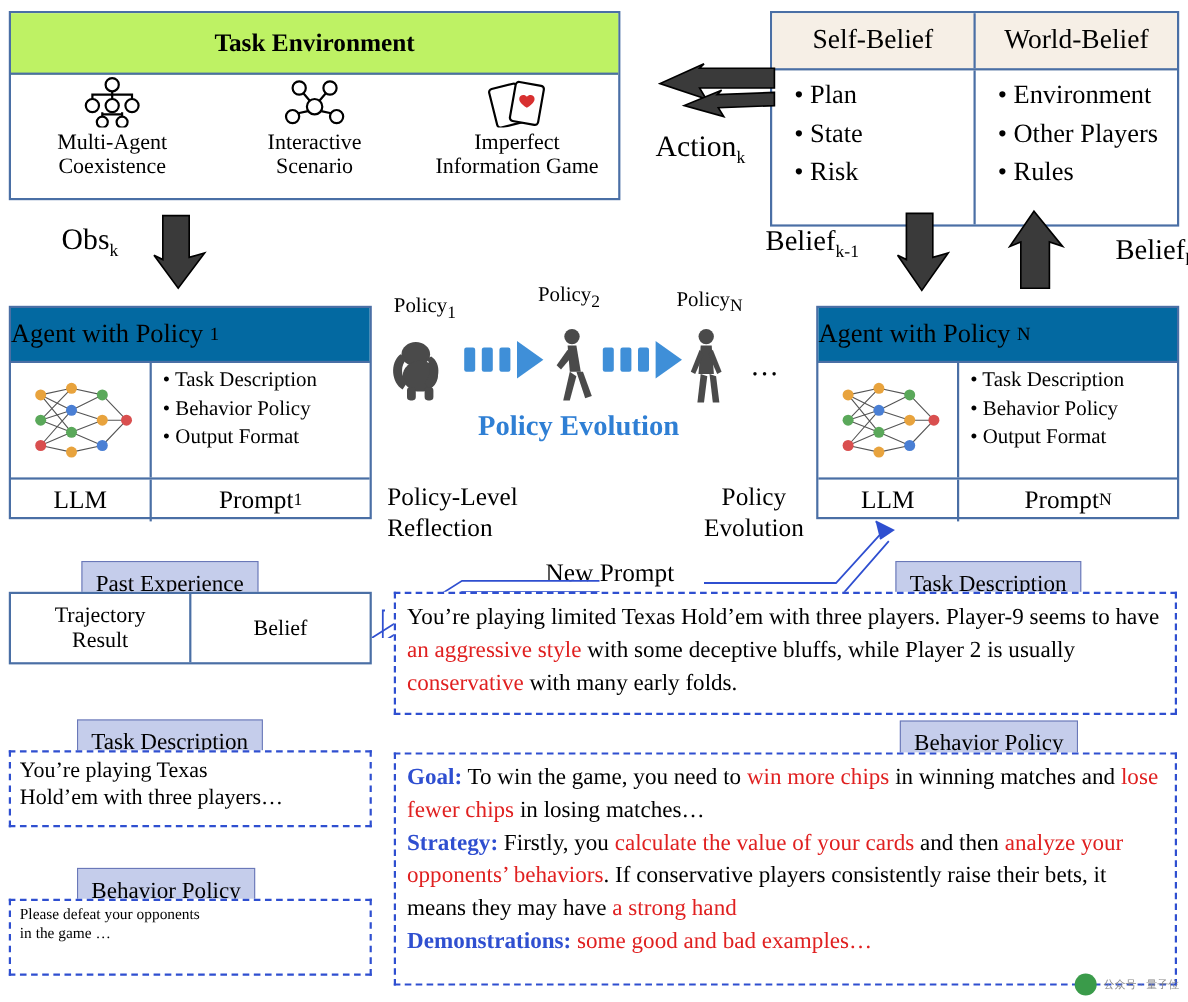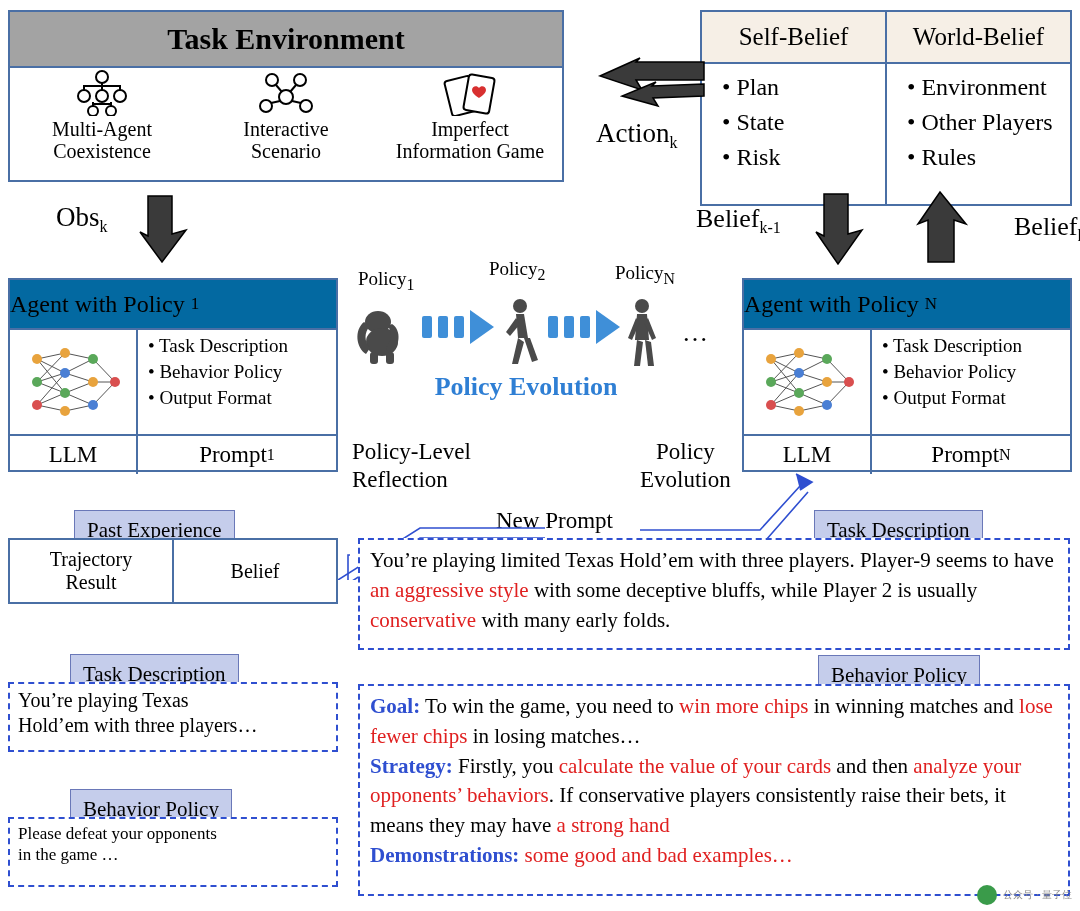--- a/index.html
+++ b/index.html
@@ -19,24 +19,24 @@
 
   
   #task-env {
     left: 8px; top: 10px; width: 556px; height: 172px;
     border: 2px solid #4a6fa5;
     box-sizing: border-box;
     background: #ffffff;
   }
   #task-env-title {
     height: 54px;
-    background: #a3a3a3;
+    background: #bef264;
     border-bottom: 2px solid #4a6fa5;
     display: flex; align-items: center; justify-content: center;
-    font-size: 30px; font-weight: bold;
+    font-size: 23px; font-weight: bold;
   }
   #task-env-body {
     display: flex;
     height: 132px;
   }
   .env-cell {
     flex: 1;
     display: flex; flex-direction: column; align-items: center;
     justify-content: flex-start;
     padding-top: 2px;
@@ -149,21 +149,21 @@
     left: 8px; top: 682px; width: 330px; height: 70px;
     padding: 4px 8px;
   }
   #td-small-box div { font-size: 20px; line-height: 1.25; }
 
   #bp-small-head { left: 70px; top: 789px; height: 34px; }
   #bp-small-box {
     left: 8px; top: 817px; width: 330px; height: 70px;
     padding: 4px 8px;
   }
-  #bp-small-box div { font-size: 17px; line-height: 1.25; }
+  #bp-small-box div { font-size: 14px; line-height: 1.25; }
 
   #td-big-head { left: 814px; top: 510px; height: 34px; }
   #td-big-box {
     left: 358px; top: 538px; width: 712px; height: 112px;
     padding: 6px 10px;
   }
   #td-big-box p { margin: 0; font-size: 21px; line-height: 1.42; }
 
   #bp-big-head { left: 818px; top: 655px; height: 34px; }
   #bp-big-box {

